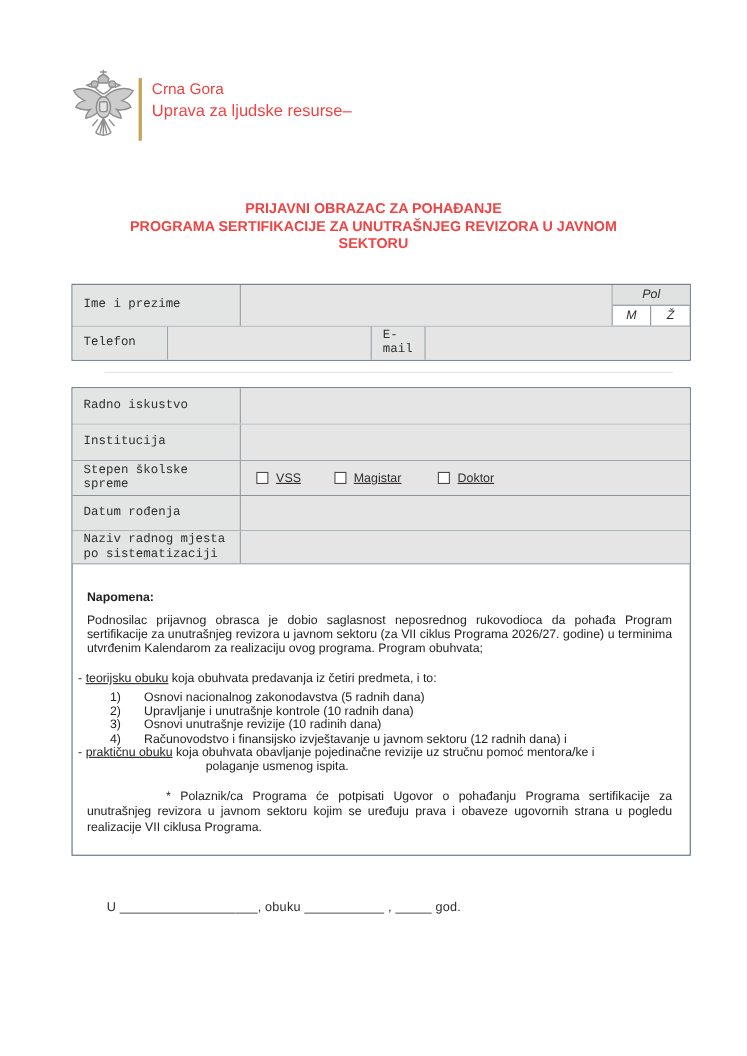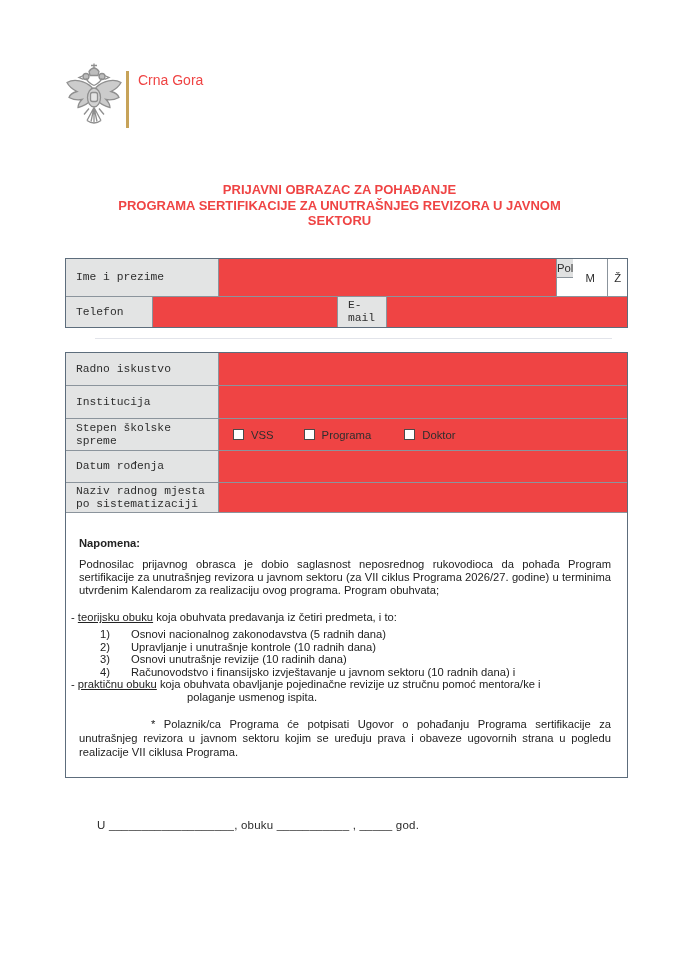--- a/index.html
+++ b/index.html
@@ -17,26 +17,26 @@
   .title{position:absolute;left:58px;top:182px;width:563px;text-align:center;
          font-weight:bold;font-size:13px;line-height:15.5px;color:#ef4444;}
 
   
   .tbl{position:absolute;left:65px;width:563px;border:1px solid #5d6d7c;box-sizing:border-box;background:#fff;}
   .t1{top:258px;}
   .t2{top:352px;}
   .row{display:flex;box-sizing:border-box;}
   .cell{box-sizing:border-box;font-size:11.3px;display:flex;align-items:center;}
   .lab{background:#e3e4e4;border-right:1px solid #8b949c;padding:2px 8px 2px 10px;line-height:13px;font-family:Liberation Mono, monospace;}
-  .val{background:#ef4444;}
+  .val{background:#e5e5e5;text-decoration:underline;}
   .bb{border-bottom:1px solid #8b949c;}
   .br{border-right:1px solid #8b949c;}
 
   
-  .polblock{width:71px;display:flex;border-left:1px solid #8b949c;box-sizing:border-box;}
+  .polblock{width:71px;display:flex;flex-direction:column;border-left:1px solid #8b949c;box-sizing:border-box;font-style:italic;}
   .polhead{height:19px;background:#e0e1e1;border-bottom:1px solid #8b949c;display:flex;
            align-items:center;justify-content:center;font-size:11.3px;box-sizing:border-box;}
   .polmz{flex:1;display:flex;}
   .polmz .cell{justify-content:center;font-size:11.3px;}
 
   .faintline{position:absolute;left:95px;top:338px;width:517px;height:1px;background:#e2e4ea;}
 
   
   .cbgroup{padding-left:14px;}
   .cbopt{display:flex;align-items:center;margin-right:30px;}
@@ -80,20 +80,21 @@
         <rect x="26.5" y="30" width="7" height="9" rx="2" fill="#e4e4e4"></rect>
         <path d="M30 45 L23 58 M30 45 L27 59 M30 45 L30 60 M30 45 L33 59 M30 45 L37 58" fill="none"></path>
         <path d="M23 58 Q30 63 37 58" fill="none"></path>
         <path d="M25 46 l-5 6 M35 46 l5 6" fill="none"></path>
       </g>
     </svg>
   </div>
   <div class="goldline"></div>
   <div class="org">
     <div class="country">Crna Gora</div>
+    <div class="name">Uprava za ljudske resurse–</div>
   </div>
 
   <div class="title">
     <div>PRIJAVNI OBRAZAC ZA POHAĐANJE</div>
     <div>PROGRAMA SERTIFIKACIJE ZA UNUTRAŠNJEG REVIZORA U JAVNOM</div>
     <div>SEKTORU</div>
   </div>
 
   <div class="tbl t1">
     <div class="row" style="height:37px;">
@@ -128,21 +129,21 @@
     </div>
     <div class="row bb" style="height:32px;">
       <div class="cell lab" style="width:153px;">Stepen školske spreme</div>
       <div class="cell val cbgroup" style="flex:1;">
         <span class="cbopt">
           <span class="cbox"></span>
           <span>VSS</span>
         </span>
         <span class="cbopt" style="margin-right:33px;">
           <span class="cbox"></span>
-          <span>Programa</span>
+          <span>Magistar</span>
         </span>
         <span class="cbopt">
           <span class="cbox"></span>
           <span>Doktor</span>
         </span>
       </div>
     </div>
     <div class="row bb" style="height:32px;">
       <div class="cell lab" style="width:153px;">Datum rođenja</div>
       <div class="cell val" style="flex:1;"></div>
@@ -170,21 +171,21 @@
         <div class="li">
           <span class="num">2)</span>
           <span class="txt">Upravljanje i unutrašnje kontrole  (10 radnih dana)</span>
         </div>
         <div class="li">
           <span class="num">3)</span>
           <span class="txt">Osnovi unutrašnje revizije  (10 radinih dana)</span>
         </div>
         <div class="li">
           <span class="num">4)</span>
-          <span class="txt">Računovodstvo i finansijsko izvještavanje u javnom sektoru (10 radnih dana) i</span>
+          <span class="txt">Računovodstvo i finansijsko izvještavanje u javnom sektoru (12 radnih dana) i</span>
         </div>
       </div>
 
       <div class="dashline2">
         <span>-</span>
         <span class="u">praktičnu obuku</span>
         <span>koja obuhvata obavljanje pojedinačne revizije uz stručnu pomoć mentora/ke i</span>
       </div>
       <div class="pline2">polaganje usmenog ispita.</div>
 

